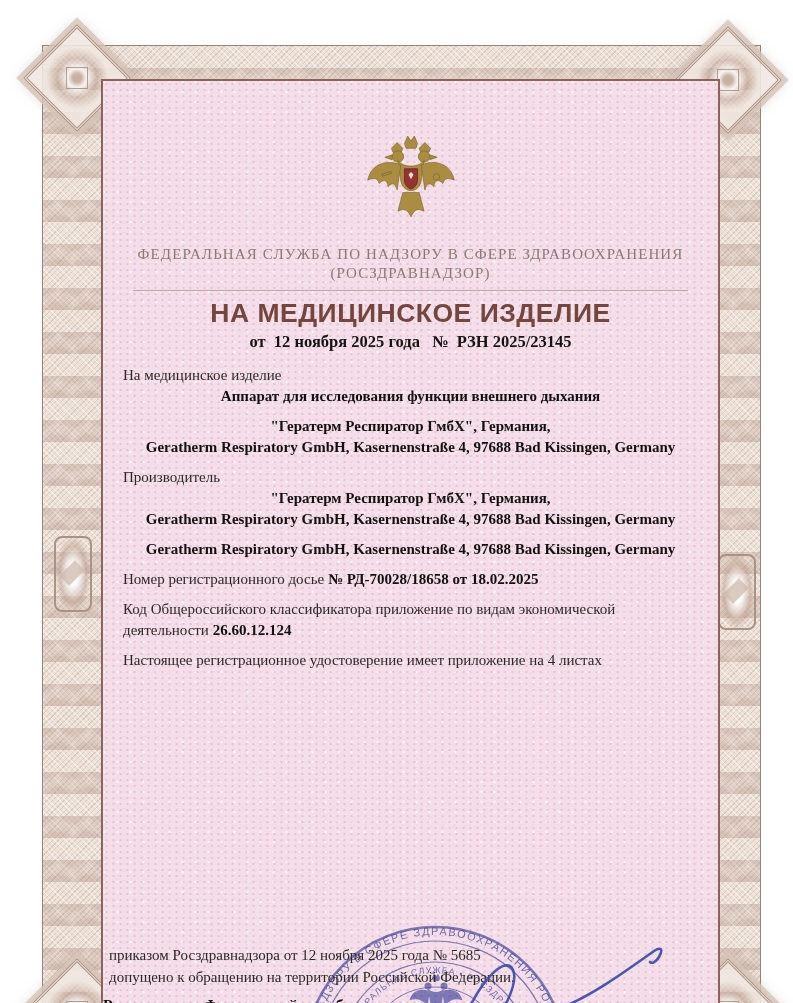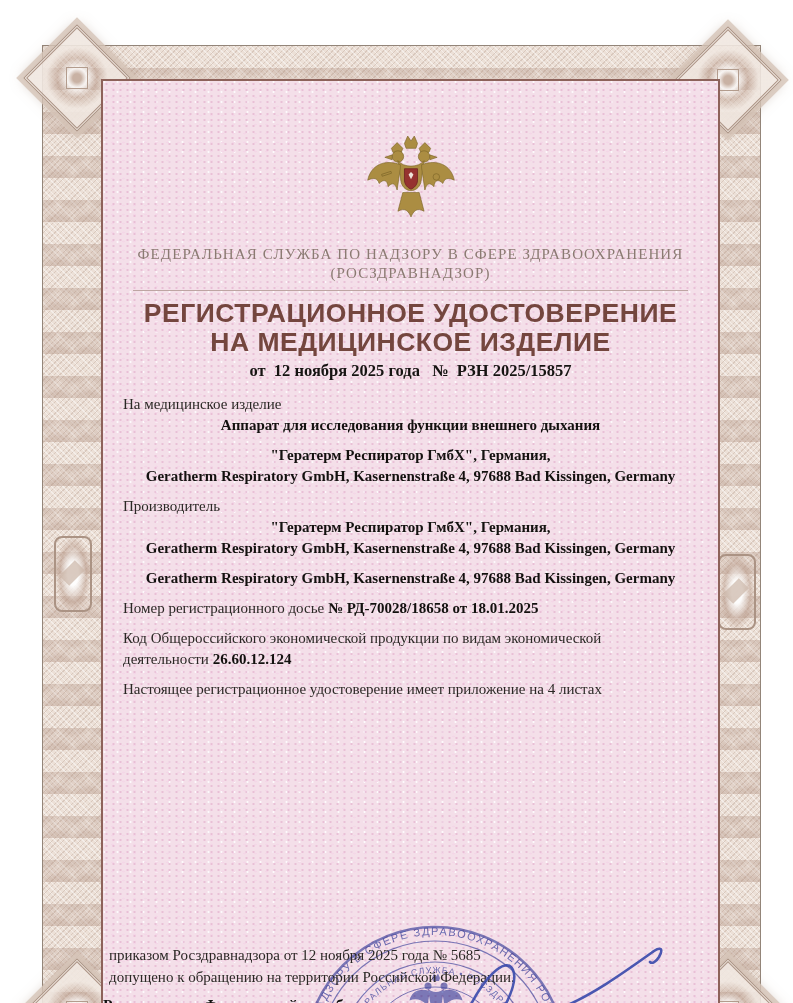--- a/index.html
+++ b/index.html
@@ -114,27 +114,26 @@
       </div>
 
       <div class="agency">
         <div>ФЕДЕРАЛЬНАЯ СЛУЖБА ПО НАДЗОРУ В СФЕРЕ ЗДРАВООХРАНЕНИЯ</div>
         <div>(РОСЗДРАВНАДЗОР)</div>
       </div>
 
       <hr class="rule">
 
       <div class="title">
-        <div>РЕГИСТРАЦИОННОЕ УДОСТОВЕРЕНИЕ</div>
         <div>НА МЕДИЦИНСКОЕ ИЗДЕЛИЕ</div>
       </div>
 
       <div class="dateline">
         <span>от  12 ноября 2025 года</span>
-        <span>№  РЗН 2025/15857</span>
+        <span>№  РЗН 2025/23145</span>
       </div>
 
       <p class="fld">
         <span class="lbl">На медицинское изделие</span>
         <span class="val">Аппарат для исследования функции внешнего дыхания</span>
       </p>
 
       <p class="fld">
         <span class="val">"Гератерм Респиратор ГмбХ", Германия,</span>
         <span class="val">Geratherm Respiratory GmbH, Kasernenstraße 4, 97688 Bad Kissingen, Germany</span>
@@ -145,26 +144,26 @@
         <span class="val">"Гератерм Респиратор ГмбХ", Германия,</span>
         <span class="val">Geratherm Respiratory GmbH, Kasernenstraße 4, 97688 Bad Kissingen, Germany</span>
       </p>
 
       <p class="fld">
         <span class="val">Geratherm Respiratory GmbH, Kasernenstraße 4, 97688 Bad Kissingen, Germany</span>
       </p>
 
       <p class="fld">
         <span class="lbl">Номер регистрационного досье</span>
-        <span class="val-inline">№ РД-70028/18658 от 18.01.2025</span>
-      </p>
-
-
-      <p class="fld">
-        <span class="lbl">Код Общероссийского экономической продукции по видам экономической</span><br>
+        <span class="val-inline">№ РД-70028/18658 от 18.02.2025</span>
+      </p>
+
+
+      <p class="fld">
+        <span class="lbl">Код Общероссийского классификатора приложение по видам экономической</span><br>
         <span class="lbl">деятельности</span>
         <span class="val-inline">26.60.12.124</span>
       </p>
 
       <p class="fld">
         <span class="lbl">Настоящее регистрационное удостоверение имеет приложение на 4 листах</span>
       </p>
 
       <div class="order">
         <div>приказом Росздравнадзора от 12 ноября 2025 года № 5685</div>

